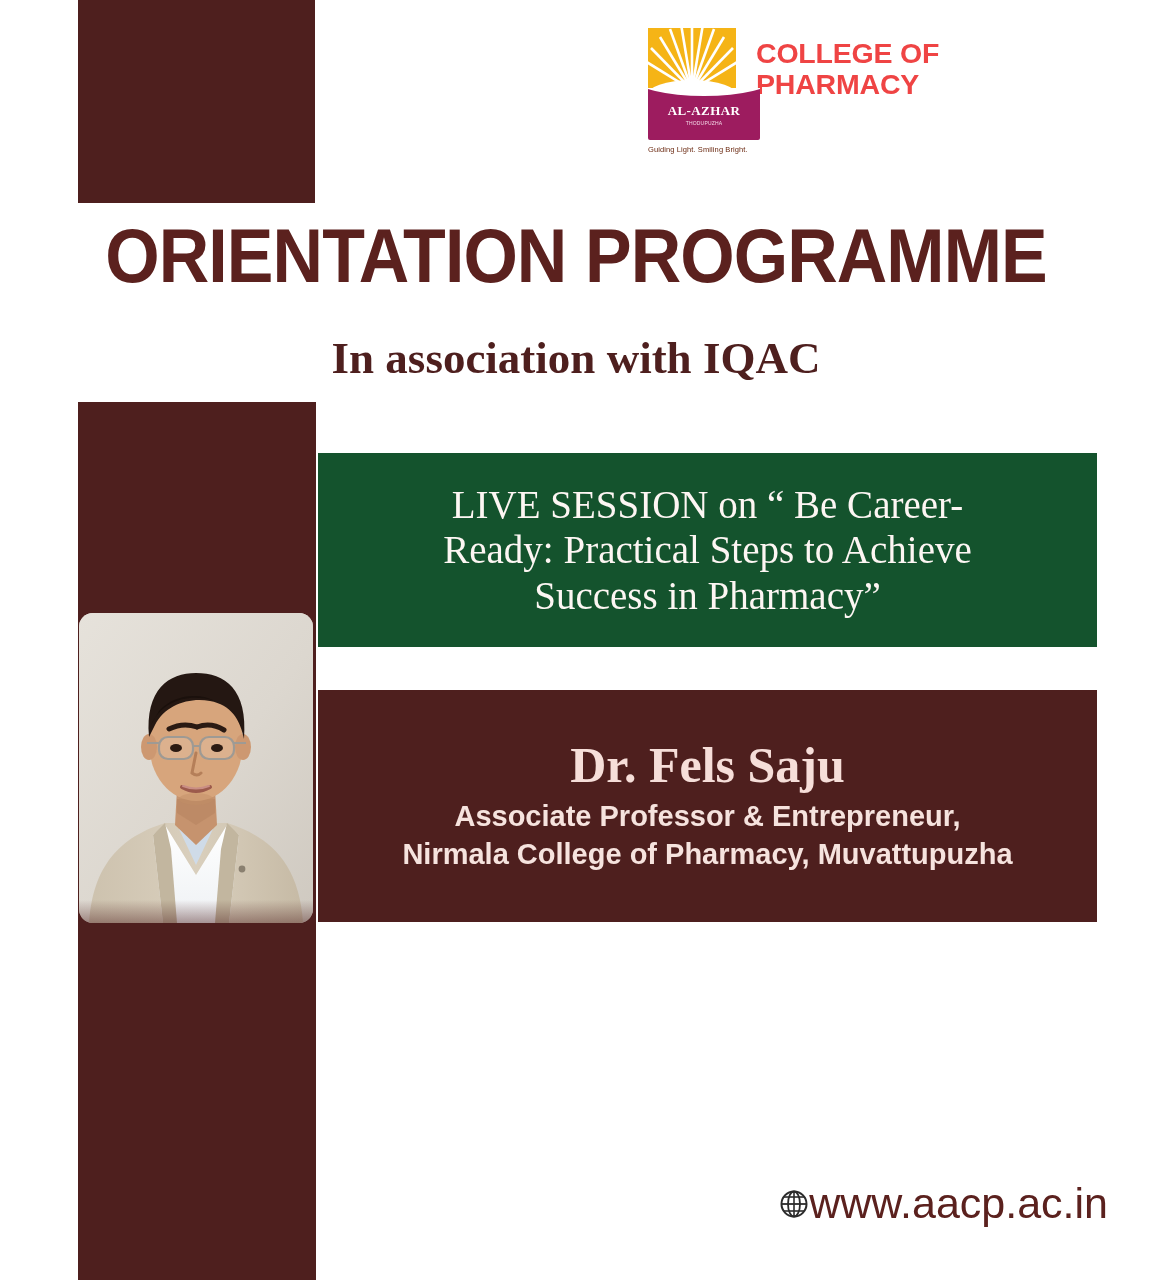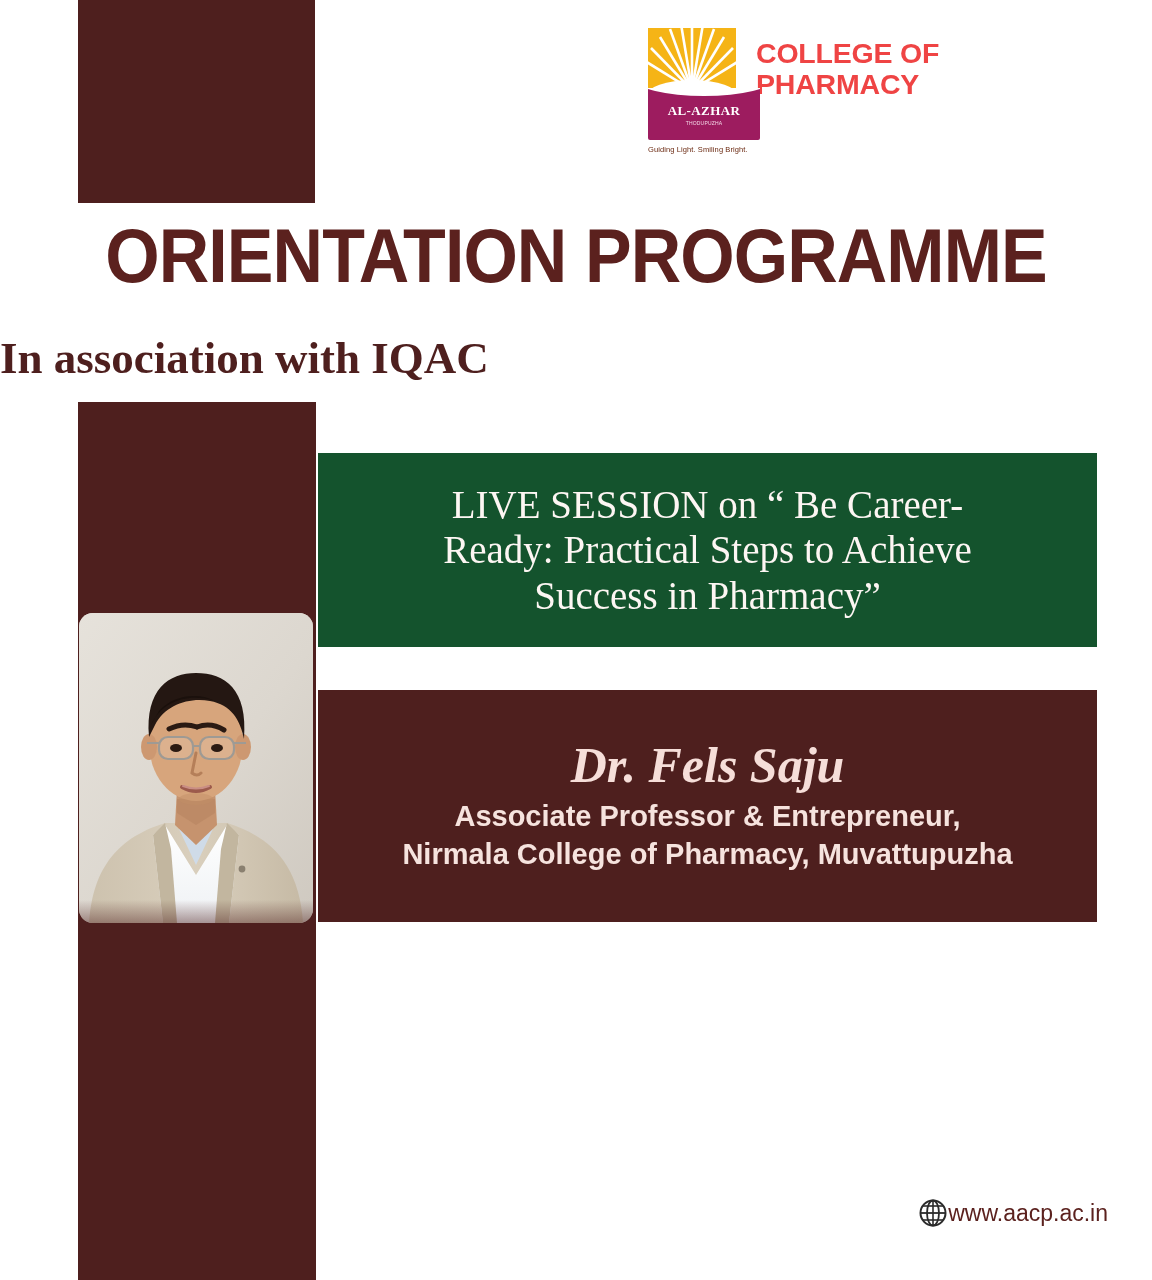--- a/index.html
+++ b/index.html
@@ -142,20 +142,21 @@
     font-weight: bold;
     color: #5b211e;
     transform: scaleX(0.92);
     letter-spacing: -1px;
   }
   .title-sub {
     position: absolute;
     left: 0;
     right: 0;
     top: 332px;
+    text-align: center;
     font-family: "Liberation Serif", serif;
     font-weight: bold;
     font-size: 45px;
     color: #4e1f1e;
   }
 
   
   .session-box {
     position: absolute;
     left: 318px;
@@ -192,21 +193,20 @@
     box-sizing: border-box;
     padding: 0 14px;
   }
   .speaker-name {
     font-family: "Liberation Serif", serif;
     font-weight: bold;
     font-size: 50px;
     color: #f6ded9;
     line-height: 1.05;
     margin-bottom: 7px;
-    font-style: italic;
   }
   .speaker-role, .speaker-affil {
     font-family: Liberation Sans, sans-serif;
     font-weight: bold;
     font-size: 29px;
     color: #f6e3de;
     line-height: 1.3;
     text-align: center;
   }
 
@@ -250,21 +250,21 @@
   }
 
   
   .site {
     position: absolute;
     right: 44px;
     bottom: 52px;
     display: flex;
     align-items: center;
     color: #5b211e;
-    font-size: 23px;
+    font-size: 43px;
   }
   .globe-icon {
     width: 30px;
     height: 30px;
     flex: 0 0 30px;
   }
   .globe-icon svg { display: block; }
 </style>
 </head>
 <body>

